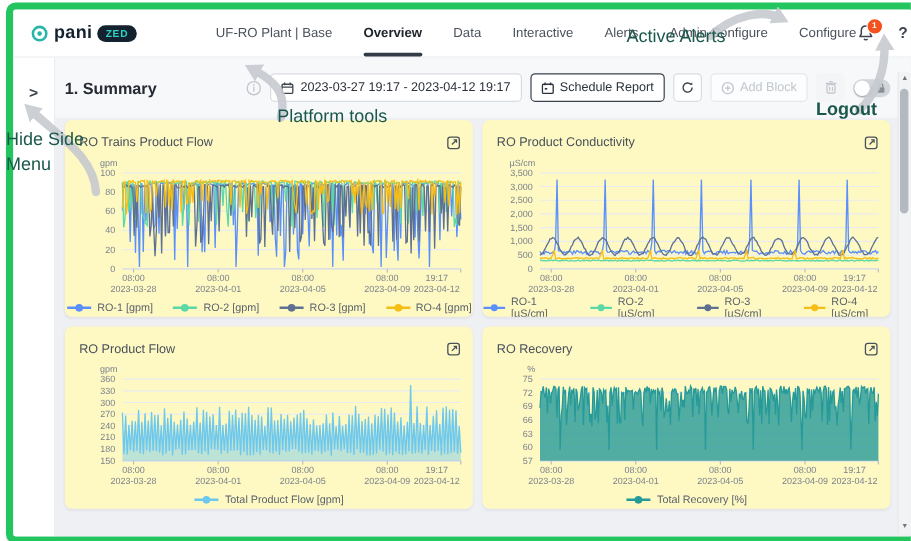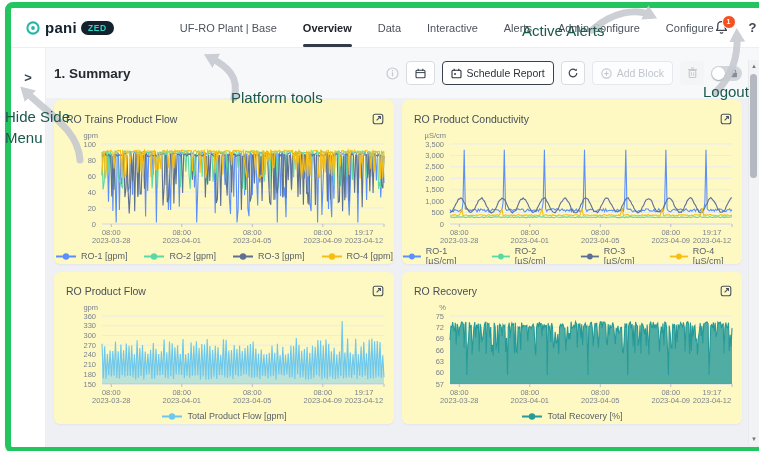--- a/index.html
+++ b/index.html
@@ -156,20 +156,21 @@
             <rect x="5.9" y="5.3" width="1.2" height="4" fill="#c4c9d0"></rect>
             <rect x="5.9" y="3.1" width="1.2" height="1.3" fill="#c4c9d0"></rect>
           </svg>
           <div class="btn">
             <svg width="11" height="11" viewBox="0 0 11 11">
               <rect x="1" y="2.2" width="9" height="7.6" rx="1" fill="none" stroke="#3c444f" stroke-width="1.1"></rect>
               <line x1="3.2" y1="0.8" x2="3.2" y2="3" stroke="#3c444f" stroke-width="1.1"></line>
               <line x1="7.8" y1="0.8" x2="7.8" y2="3" stroke="#3c444f" stroke-width="1.1"></line>
               <line x1="1" y1="4.6" x2="10" y2="4.6" stroke="#3c444f" stroke-width="1"></line>
             </svg>
+            <span>2023-03-27 19:17 - 2023-04-12 19:17</span>
           </div>
           <div class="btn strong">
             <svg width="11" height="11" viewBox="0 0 11 11">
               <rect x="1" y="2.2" width="9" height="7.6" rx="1" fill="none" stroke="#2b323b" stroke-width="1.1"></rect>
               <line x1="3.2" y1="0.8" x2="3.2" y2="3" stroke="#2b323b" stroke-width="1.1"></line>
               <line x1="7.8" y1="0.8" x2="7.8" y2="3" stroke="#2b323b" stroke-width="1.1"></line>
               <rect x="3" y="5.3" width="2" height="1.4" fill="#2b323b"></rect>
             </svg>
             <span>Schedule Report</span>
           </div>
@@ -491,13 +492,13 @@
   <g fill="none" stroke="#c7cad0" stroke-width="7" stroke-linecap="round" opacity="0.9">
     <path d="M 80 160 C 78 130 50 115 26 92" marker-end="url(#ah)"></path>
     <path d="M 234 98 C 240 76 226 66 211 58" marker-end="url(#ah)"></path>
     <path d="M 592 30 C 612 12 636 8 650 15" marker-end="url(#ah)"></path>
     <path d="M 716 92 C 732 76 738 56 737 36" marker-end="url(#ah)"></path>
   </g>
 </svg>
 <div class="ann-label" style="left:522px;top:22px;">Active Alerts</div>
 <div class="ann-label" style="left:231px;top:89px;">Platform tools</div>
 <div class="ann-label" style="left:5px;top:106px;width:88px;line-height:21px;">Hide Side Menu</div>
-<div class="ann-label" style="left:703px;top:83px;">Logout</div>
+<div class="ann-label" style="left:680px;top:83px;font-weight:bold;">Logout</div>
 
 </body></html>

